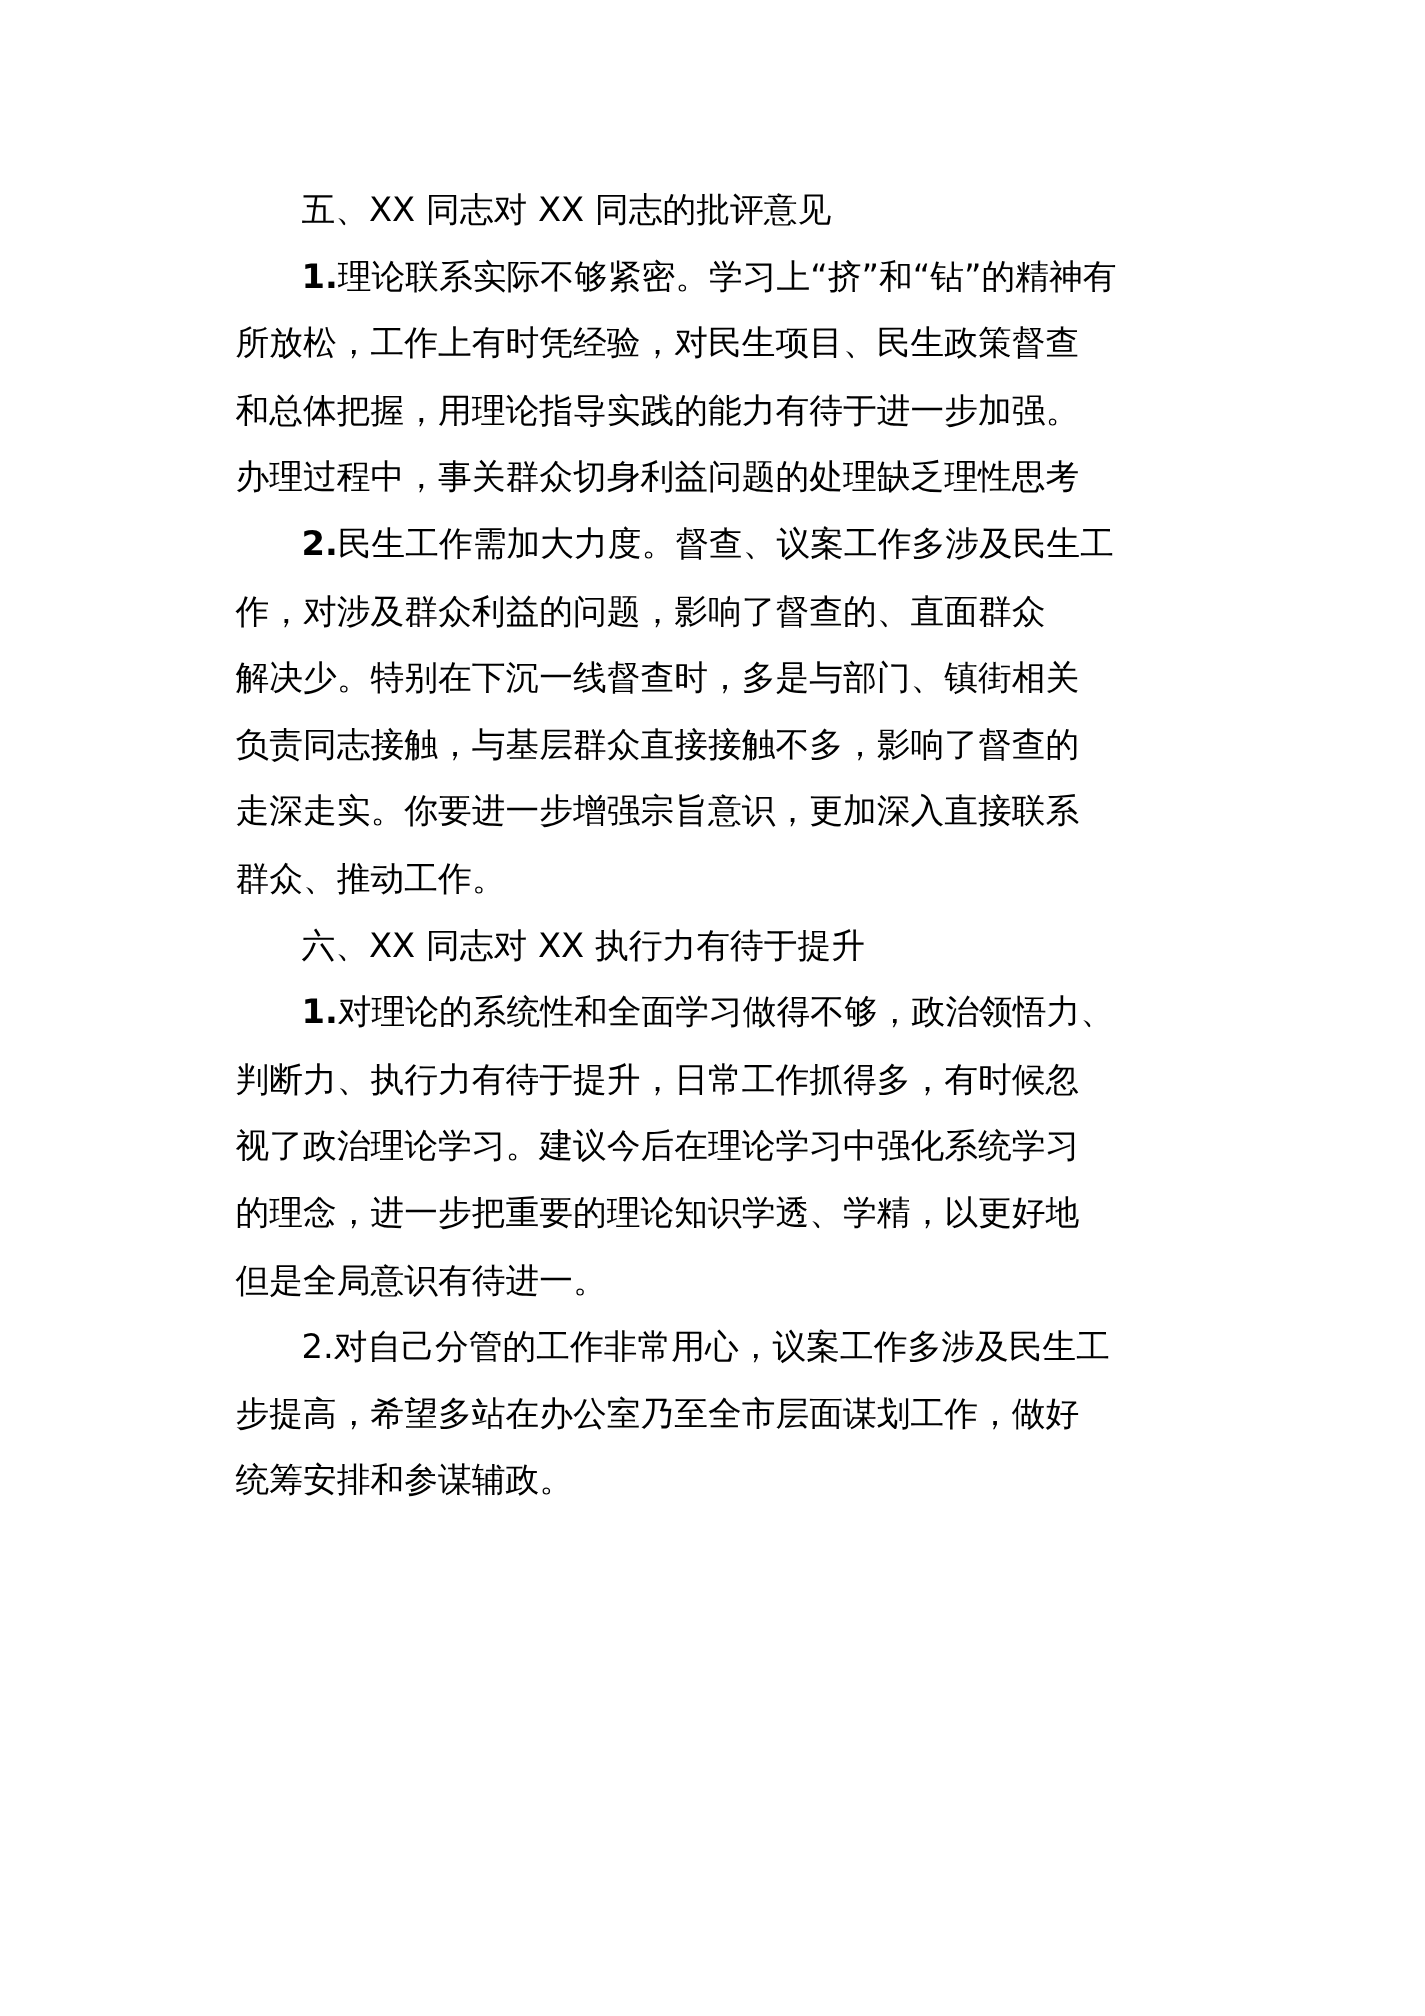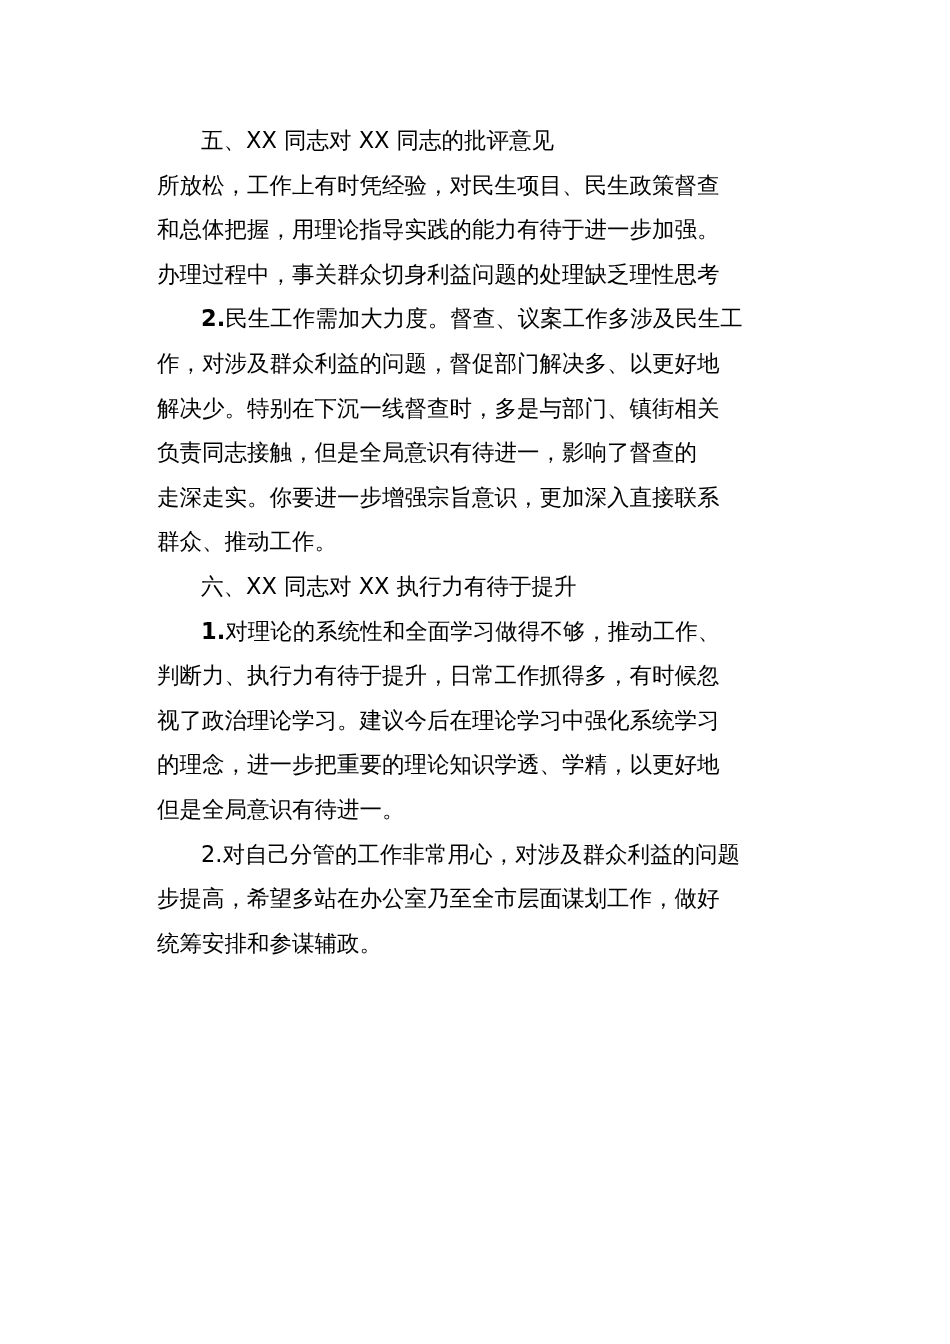--- a/index.html
+++ b/index.html
@@ -13,44 +13,45 @@
 </style>
 </head>
 <body>
 
 <div class="page">
   <div class="content">
 
     <div class="line indent">五、XX 同志对 XX 同志的批评意见</div>
 
     <div>
+      <div class="line indent"><span class="num-bold">1.</span><span>理论联系实际不够紧密。学习上“挤”和“钻”的精神有</span></div>
       <div class="line">所放松，工作上有时凭经验，对民生项目、民生政策督查</div>
       <div class="line">和总体把握，用理论指导实践的能力有待于进一步加强。</div>
       <div class="line">办理过程中，事关群众切身利益问题的处理缺乏理性思考</div>
     </div>
 
     <div>
       <div class="line indent"><span class="num-bold">2.</span><span>民生工作需加大力度。督查、议案工作多涉及民生工</span></div>
-      <div class="line">作，对涉及群众利益的问题，督促部门解决多、以更好地</div>
+      <div class="line">作，对涉及群众利益的问题，影响了督查的、直面群众</div>
       <div class="line">解决少。特别在下沉一线督查时，多是与部门、镇街相关</div>
-      <div class="line">负责同志接触，但是全局意识有待进一，影响了督查的</div>
+      <div class="line">负责同志接触，与基层群众直接接触不多，影响了督查的</div>
       <div class="line">走深走实。你要进一步增强宗旨意识，更加深入直接联系</div>
       <div class="line">群众、推动工作。</div>
     </div>
 
     <div class="line indent">六、XX 同志对 XX 执行力有待于提升</div>
 
     <div>
-      <div class="line indent"><span class="num-bold">1.</span><span>对理论的系统性和全面学习做得不够，推动工作、</span></div>
+      <div class="line indent"><span class="num-bold">1.</span><span>对理论的系统性和全面学习做得不够，政治领悟力、</span></div>
       <div class="line">判断力、执行力有待于提升，日常工作抓得多，有时候忽</div>
       <div class="line">视了政治理论学习。建议今后在理论学习中强化系统学习</div>
       <div class="line">的理念，进一步把重要的理论知识学透、学精，以更好地</div>
       <div class="line">但是全局意识有待进一。</div>
     </div>
 
     <div>
-      <div class="line indent"><span>2.</span><span>对自己分管的工作非常用心，对涉及群众利益的问题</span></div>
+      <div class="line indent"><span>2.</span><span>对自己分管的工作非常用心，议案工作多涉及民生工</span></div>
       <div class="line">步提高，希望多站在办公室乃至全市层面谋划工作，做好</div>
       <div class="line">统筹安排和参谋辅政。</div>
     </div>
 
   </div>
 </div>
 
 </body></html>

